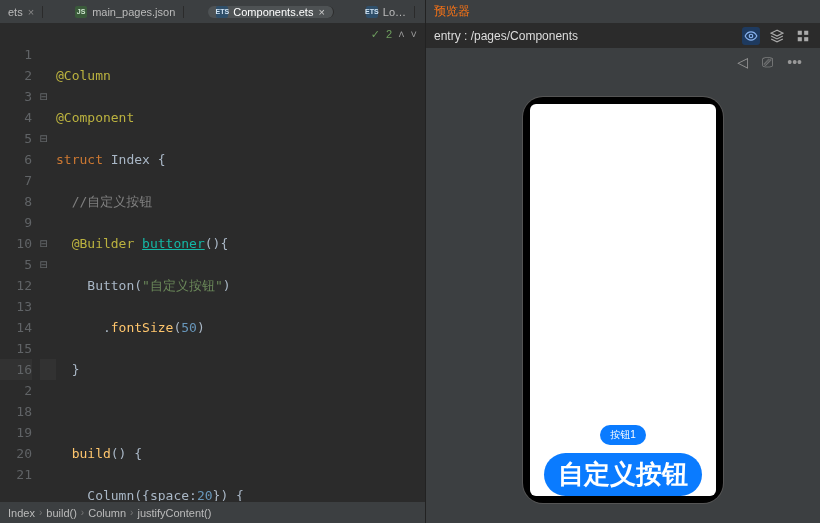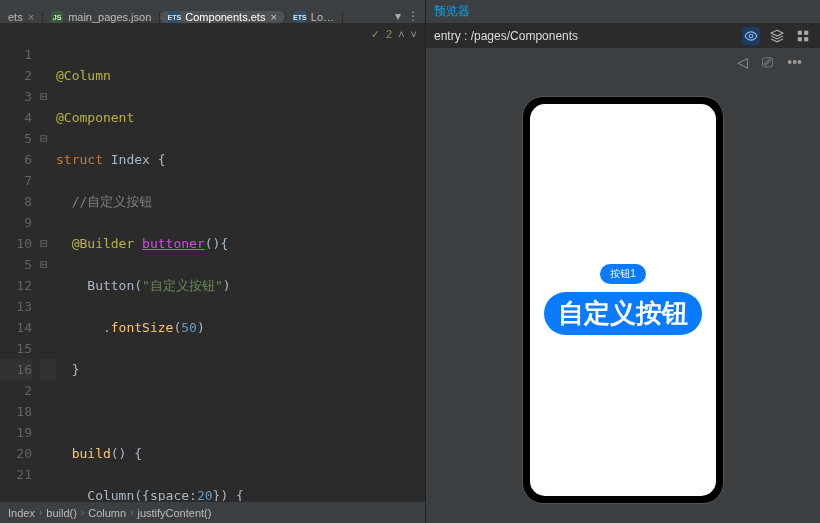--- a/index.html
+++ b/index.html
@@ -7,21 +7,21 @@
     width: 820px; height: 523px;
     background: #2b2b2b;
     font-family: "Segoe UI", Arial, sans-serif;
     font-size: 12px;
     color: #a9b7c6;
     display: flex;
     overflow: hidden;
   }
   
   .editor-panel { width: 425px; height: 100%; display: flex; flex-direction: column; background:#2b2b2b; }
-  .tab-bar { height: 24px; background: #3c3f41; display: flex; align-items: flex-end; border-bottom:1px solid #2b2b2b;}
+  .tab-bar { height: 24px; background: #3c3f41; display: flex; align-items: center; border-bottom:1px solid #2b2b2b;gap:24px;}
   .tab {
     display: flex; align-items: center; gap: 5px;
     padding: 0 8px; font-size: 11px; color: #bbb;
     border-right: 1px solid #2b2b2b;
     cursor: default;
   }
   .tab.active { background: #4e5254; color: #fff; border-radius: 11px; }
   .tab .file-icon { width: 12px; height: 12px; display:inline-flex; align-items:center; justify-content:center; border-radius:2px;}
   .file-icon.json { background:#3a5a3a; color:#cfe8cf; font-size:7px; font-weight:bold;}
   .file-icon.ets  { background:#2f4f6a; color:#d0e4f5; font-size:7px; font-weight:bold;}
@@ -45,21 +45,21 @@
   .fold-col { width: 16px; color:#606366; user-select:none;}
   .code {
     flex:1; white-space: pre; color:#a9b7c6; position:relative;
   }
   .line { height:21px; }
   .line.hl { background:#323232; }
   
   .dec{color:#bbb23f;}          
   .kw {color:#cc7832;}          
   .fn {color:#ffc66d;}          
-  .id {color:#d946ef;}          
+  .id {color:#14b8a6;}          
   .id u{text-decoration:underline;}
   .cls{color:#a9b7c6;}          
   .str{color:#6a8759;}          
   .num{color:#6897bb;}
   .cmt{color:#808080;}
   .paren{color:#a9b7c6;}
   .brace{color:#a9b7c6;}
 
   .breadcrumb {
     height: 22px; background:#3c3f41; border-top:1px solid #2b2b2b;
@@ -68,21 +68,21 @@
   }
   .breadcrumb .sep{color:#777; font-size:10px;}
 
   
   .preview-panel {
     flex:1; height:100%; background:#3c3f41; display:flex; flex-direction:column;
     border-left:1px solid #222;
   }
   .preview-title {
     height:24px; background:#3c3f41; display:flex; align-items:center;
-    padding:0 8px; font-size:12px; color:#0ea5e9; border-bottom:1px solid #2b2b2b;
+    padding:0 8px; font-size:12px; color:#f97316; border-bottom:1px solid #2b2b2b;
   }
   .preview-header {
     height:24px; background:#2b2b2b; display:flex; align-items:center; gap:8px;
     padding:7px 8px; font-size:12px; color:#ddd;
   }
   .preview-header .spacer{flex:1;}
   .preview-header .tool{ width:18px; height:18px; display:inline-flex;align-items:center;justify-content:center; color:#aaa;}
   .preview-header .tool.eye{ background:#1e3a5f; border-radius:3px; color:#8ab4f0;}
   .preview-subbar{
     height:28px; display:flex; align-items:center; justify-content:flex-end;
@@ -92,22 +92,22 @@
   .preview-stage{
     flex:1; display:flex; align-items:center; justify-content:center;
     background:#3c3f41;
   }
   
   .phone{
     width:200px; height:406px; background:#000; border-radius:20px;
     padding:7px; box-shadow:0 0 0 1px #555;
   }
   .phone-screen{
-    width:100%; height:100%; background:#fff; border-radius:15px;
-    display:flex; flex-direction:column; align-items:center; justify-content:center;
+    width:100%; height:100%; background:#fff; border-radius:6px;
+    display:flex; flex-direction:column; align-items:center; justify-content:flex-end;
     gap:8px;
   }
   .btn-small{
     background:#0a7bff; color:#fff; font-size:10px;
     padding:3px 10px; border-radius:10px;
   }
   .btn-big{
     background:#0a7bff; color:#fff; font-size:26px;
     padding:4px 14px; border-radius:24px; font-weight:700;
   }

